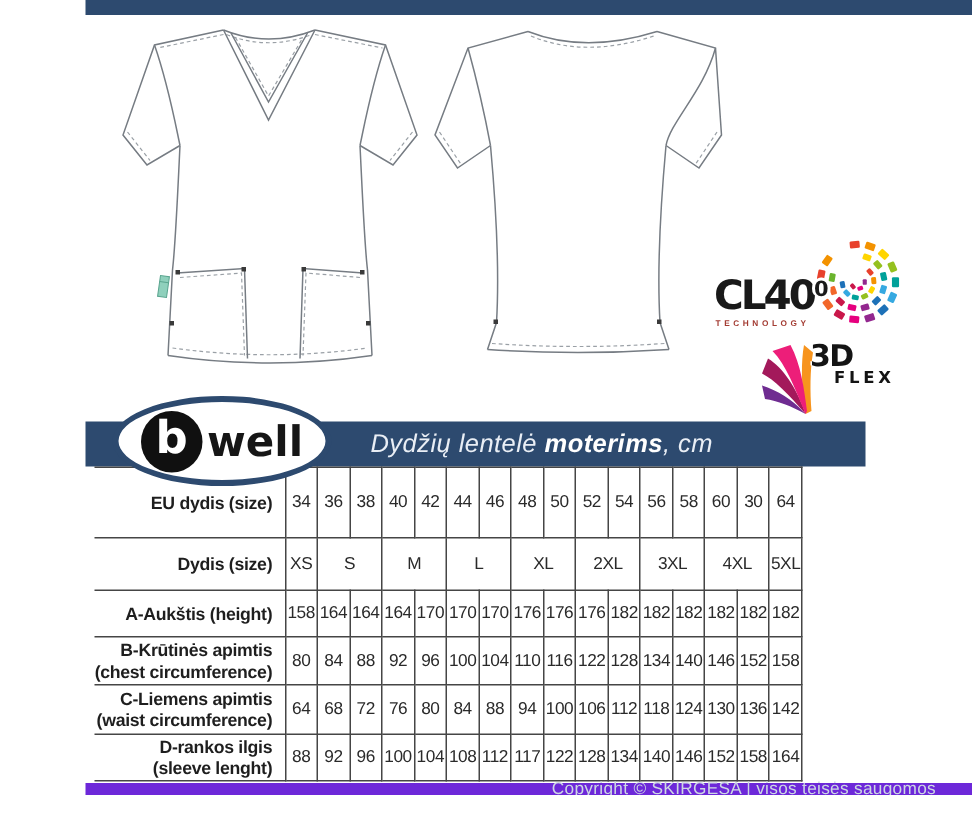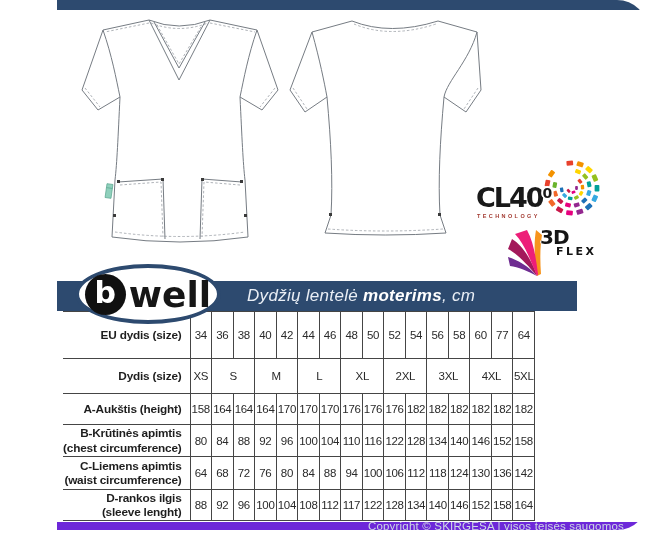--- a/index.html
+++ b/index.html
@@ -1,17 +1,17 @@
 <!DOCTYPE html>
 <html><head>
 <meta charset="utf-8">
 <style>
   html,body{margin:0;padding:0;background:#fff;}
   .canvas{position:relative;width:648px;height:530px;background:#fff;overflow:hidden;
-          font-family:"Liberation Sans",sans-serif;color:#222;border-radius:31px;}
+          font-family:"Liberation Sans",sans-serif;color:#222;}
   .top-bar{position:absolute;left:57px;top:0;right:0;height:10px;background:#2d4a6f;}
 
   
   .scrub{position:absolute;}
   .scrub svg{display:block;}
   .line{fill:none;stroke:#767c83;stroke-width:1;}
   .dash{fill:none;stroke:#9aa0a6;stroke-width:0.8;stroke-dasharray:2.5,2;}
   .mark{fill:#3a3a3a;}
 
   
@@ -39,21 +39,21 @@
     color:#e9eef5;letter-spacing:0.3px;white-space:nowrap;font-style:italic;}
   .header-bar .title b{font-weight:700;color:#fff;}
 
   
   .brand{position:absolute;left:75px;top:264px;width:138px;height:52px;background:#fff;
     border:4px solid #2d4a6f;border-radius:50%;display:flex;align-items:center;
     justify-content:center;gap:3px;z-index:6;}
   .brand .bdot{width:41px;height:41px;border-radius:50%;background:#101010;color:#fff;
     display:flex;align-items:center;justify-content:center;font-family:"DejaVu Sans",sans-serif;
     font-weight:700;font-size:30px;padding-bottom:3px;box-sizing:border-box;}
-  .brand .well{font-family:"DejaVu Sans",sans-serif;font-weight:700;font-size:36px;color:#161616;
+  .brand .well{font-family:"DejaVu Sans",sans-serif;font-weight:700;font-size:28px;color:#161616;
     letter-spacing:0;}
 
   
   table.size{position:absolute;left:63px;top:311px;width:472px;border-collapse:collapse;
     table-layout:fixed;}
   table.size td{border:1px solid #454545;padding:0;vertical-align:middle;}
   table.size td.lbl{border-left:none;text-align:right;padding-right:8px;font-weight:700;
     font-size:11.8px;line-height:1.2;letter-spacing:-0.2px;color:#1e1e1e;}
   table.size td.val{text-align:center;font-size:11.5px;font-weight:500;letter-spacing:-0.3px;
     color:#2a2a2a;}
@@ -234,21 +234,21 @@
           <td class="val">42</td>
           <td class="val">44</td>
           <td class="val">46</td>
           <td class="val">48</td>
           <td class="val">50</td>
           <td class="val">52</td>
           <td class="val">54</td>
           <td class="val">56</td>
           <td class="val">58</td>
           <td class="val">60</td>
-          <td class="val">77</td>
+          <td class="val">30</td>
           <td class="val">64</td>
         </tr>
         <tr>
           <td class="lbl">
             <div>Dydis (size)</div>
           </td>
           <td class="val">XS</td>
           <td class="val" colspan="2">S</td>
           <td class="val" colspan="2">M</td>
           <td class="val" colspan="2">L</td>

